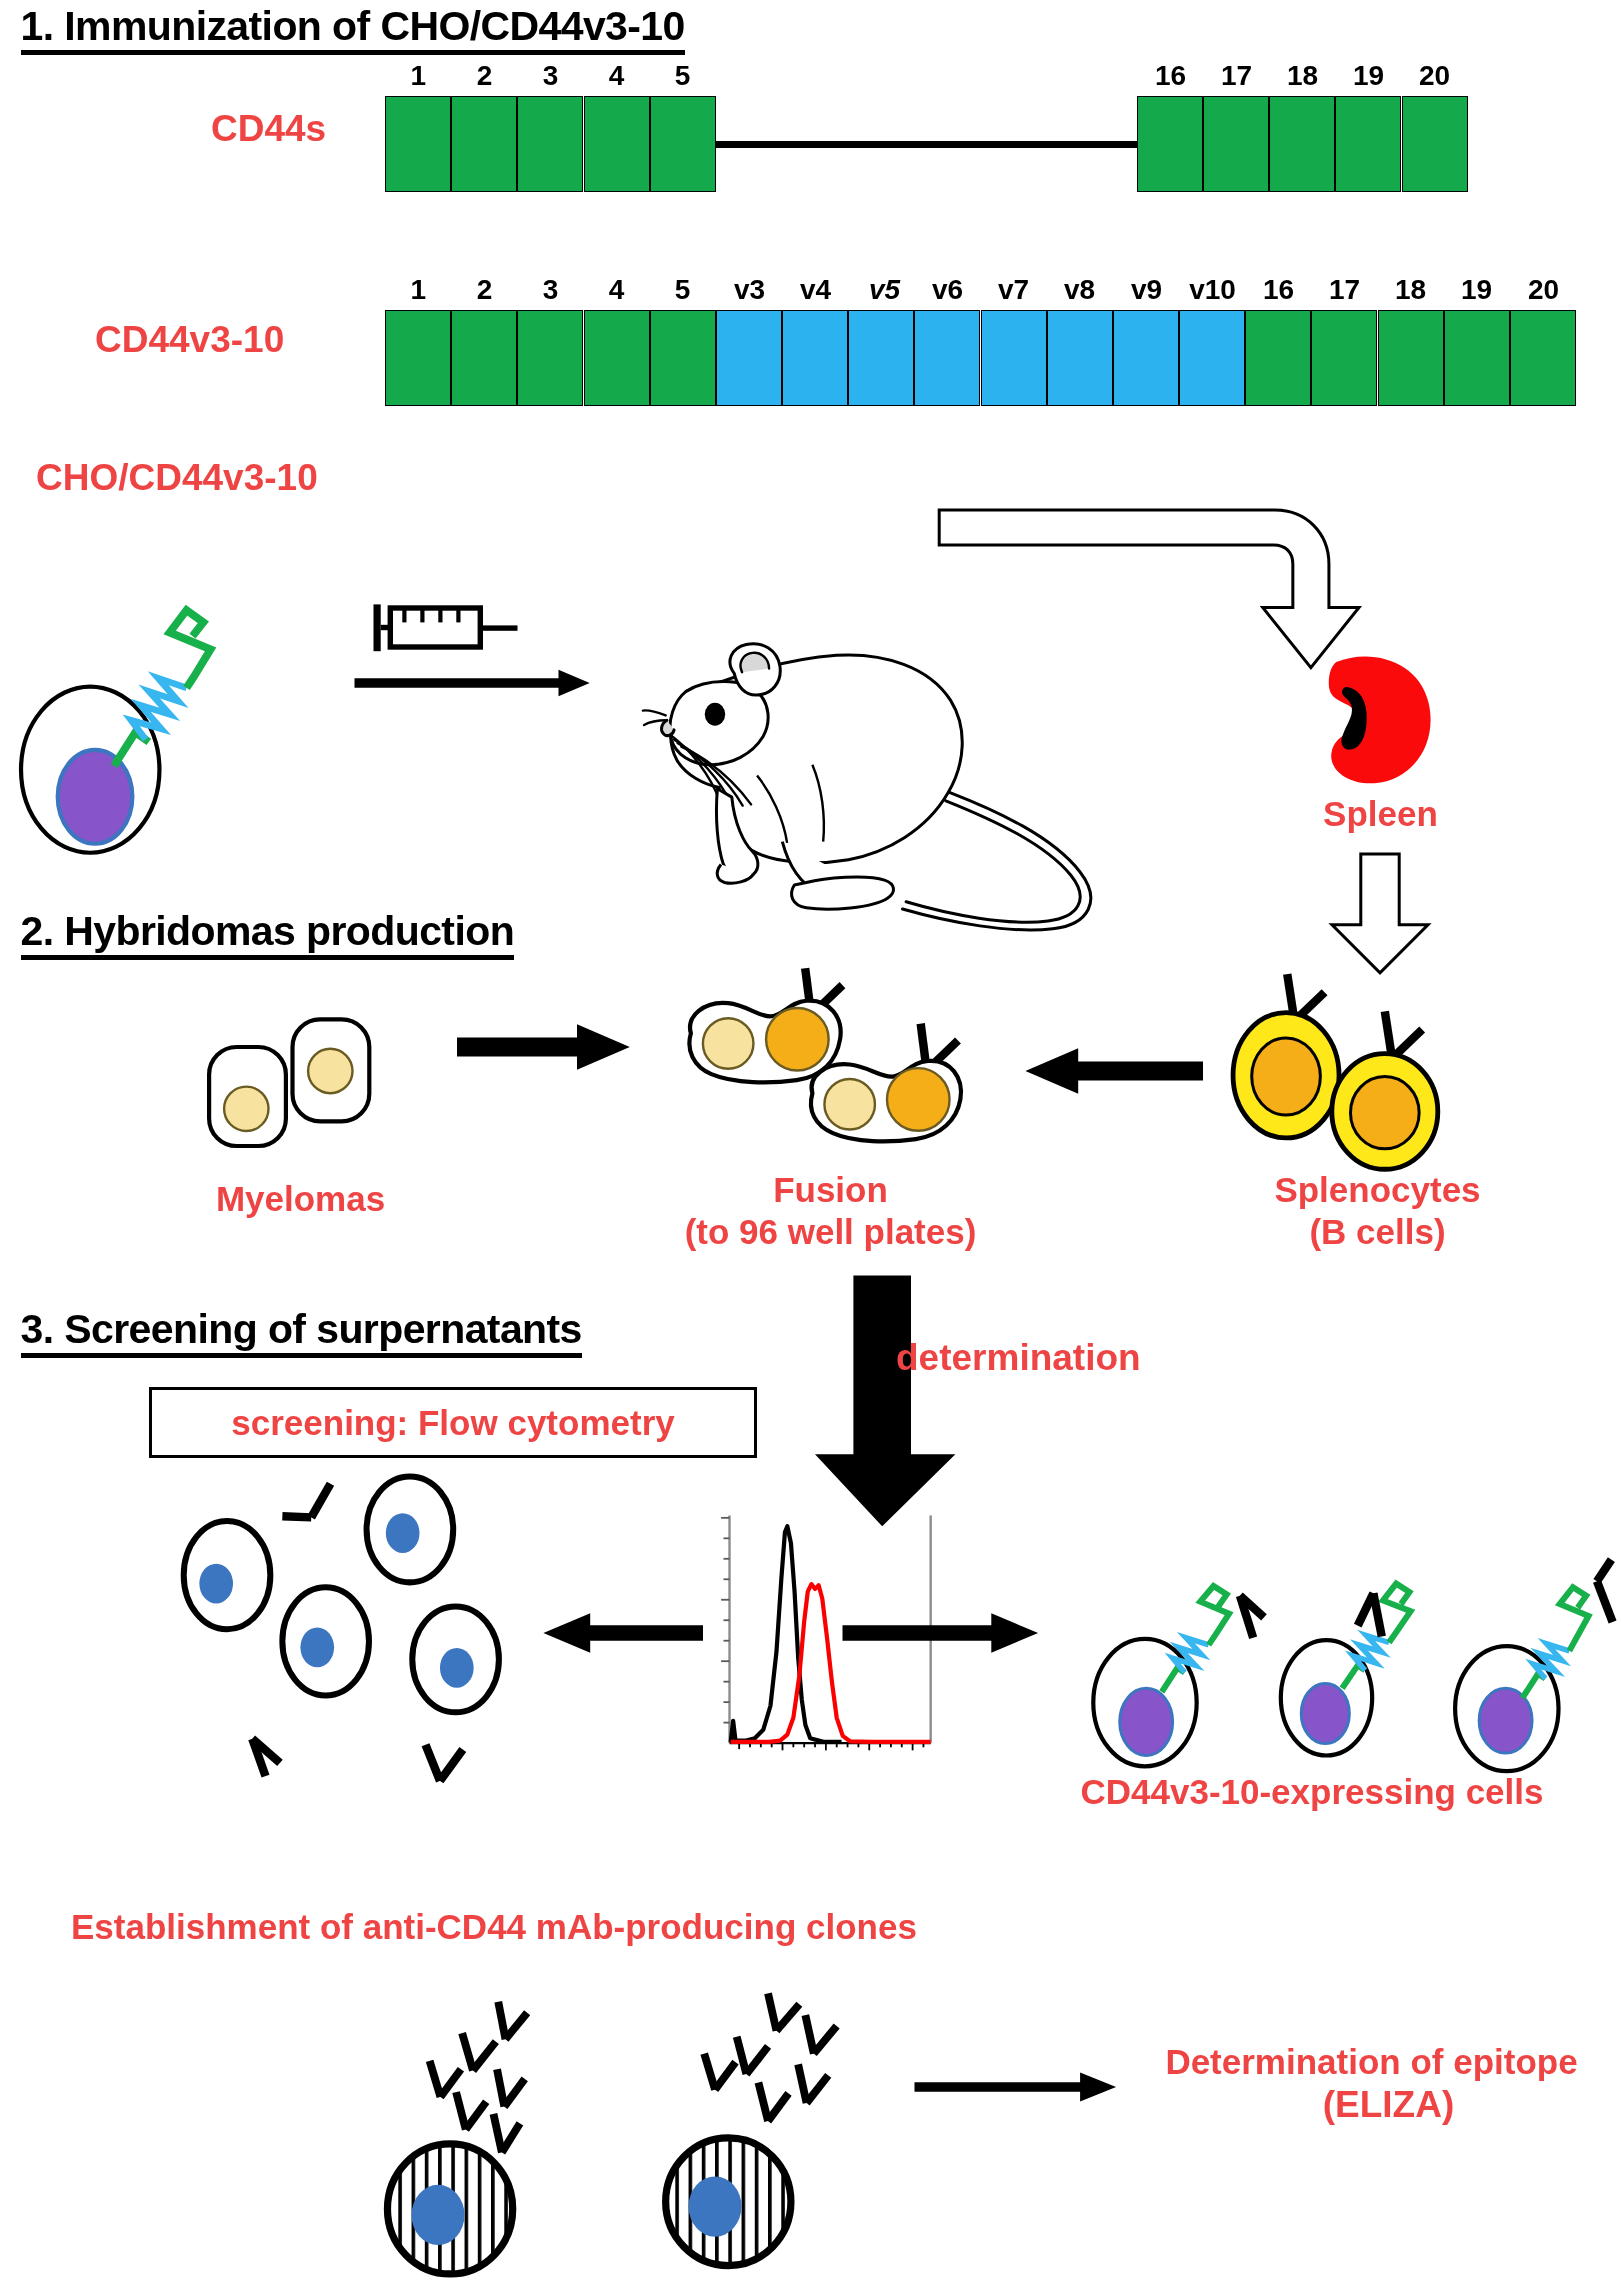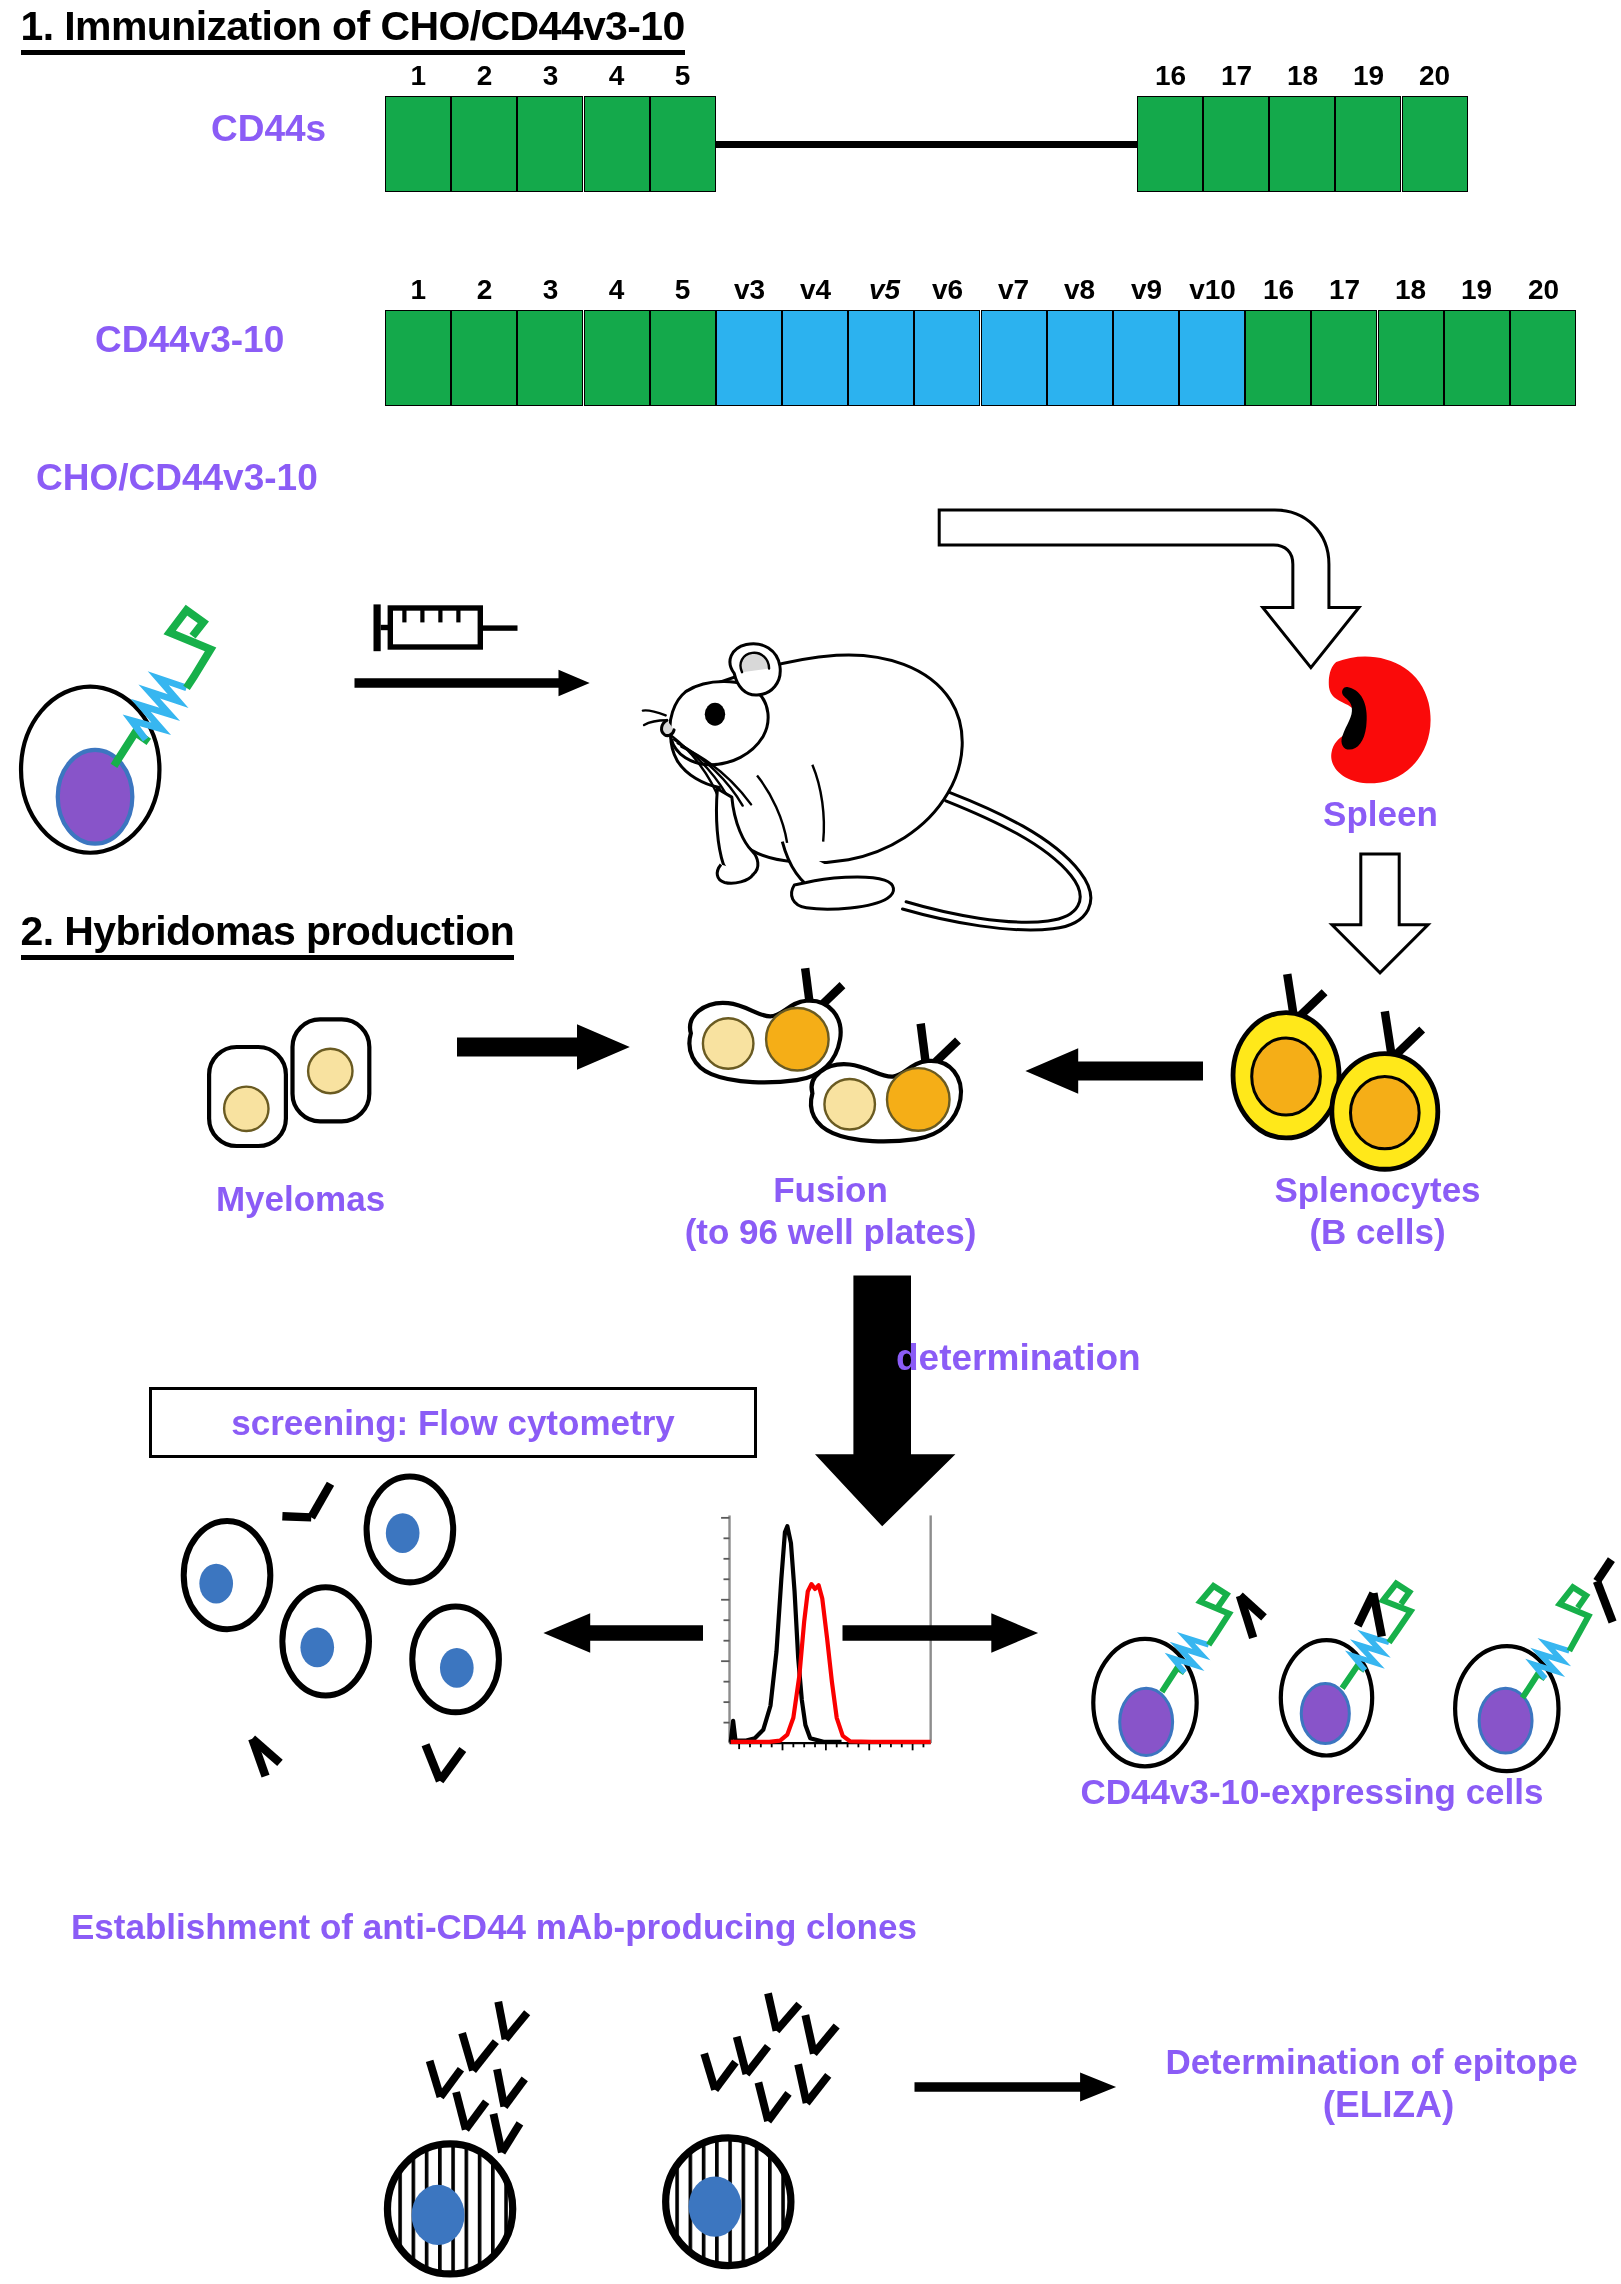--- a/index.html
+++ b/index.html
@@ -1,21 +1,21 @@
 <!DOCTYPE html>
 <html style="font-size:9.6px"><head>
 <meta charset="utf-8">
 <style>
   html,body{margin:0;padding:0;background:#fff;}
   body{font-family:"Liberation Sans",sans-serif;}
   #page{position:relative;width:1621px;height:2284px;background:#fff;overflow:hidden;}
   .abs{position:absolute;}
   .hdr{font-weight:bold;font-size:41px;color:#000;letter-spacing:-0.6px;white-space:nowrap;
        border-bottom:5.4px solid #000;padding-bottom:2.4px;line-height:1.05;}
-  .lbl{font-weight:bold;color:#8b5cf6;white-space:nowrap;line-height:1.12;}
+  .lbl{font-weight:bold;color:#ef4444;white-space:nowrap;line-height:1.12;}
   .exonlabel{font-weight:bold;font-size:28px;text-align:center;color:#000;}
   .exon{border:1.8px solid #000;box-sizing:border-box;}
   .ctr{text-align:center;}
   svg{display:block;overflow:visible;}
 </style>
 </head>
 <body>
 
 <div id="page">
 
@@ -285,20 +285,21 @@
         <path d="M284,140 L334,92"></path>
       </g>
       <ellipse cx="272" cy="228" rx="88" ry="96" fill="#ffe81a" stroke="#000" stroke-width="8"></ellipse>
       <ellipse cx="272" cy="230" rx="57" ry="60" fill="#f5ae17" stroke="#000" stroke-width="5"></ellipse>
     </svg>
   </div>
 
   <div class="abs lbl ctr" style="left:1191px;top:1170px;width:373px;font-size:35px;">Splenocytes</div>
   <div class="abs lbl ctr" style="left:1191px;top:1212px;width:373px;font-size:35px;">(B cells)</div>
 
+  <div class="abs hdr" style="left:20.5px;top:1308px;">3. Screening of surpernatants</div>
 
   <div class="abs" style="left:815px;top:1275px;width:156px;height:253px;">
     <svg width="156" height="253" viewBox="0 0 260 420">
       <path d="M64,0 L160,0 L160,298 L234,298 L112,418 L0,298 L64,298 Z" fill="#000"></path>
     </svg>
   </div>
 
   <div class="abs lbl" style="left:896px;top:1337px;font-size:37px;">determination</div>
 
   <div class="abs" style="left:149px;top:1387px;width:602px;height:65px;border:3.6px solid #000;background:#fff;

